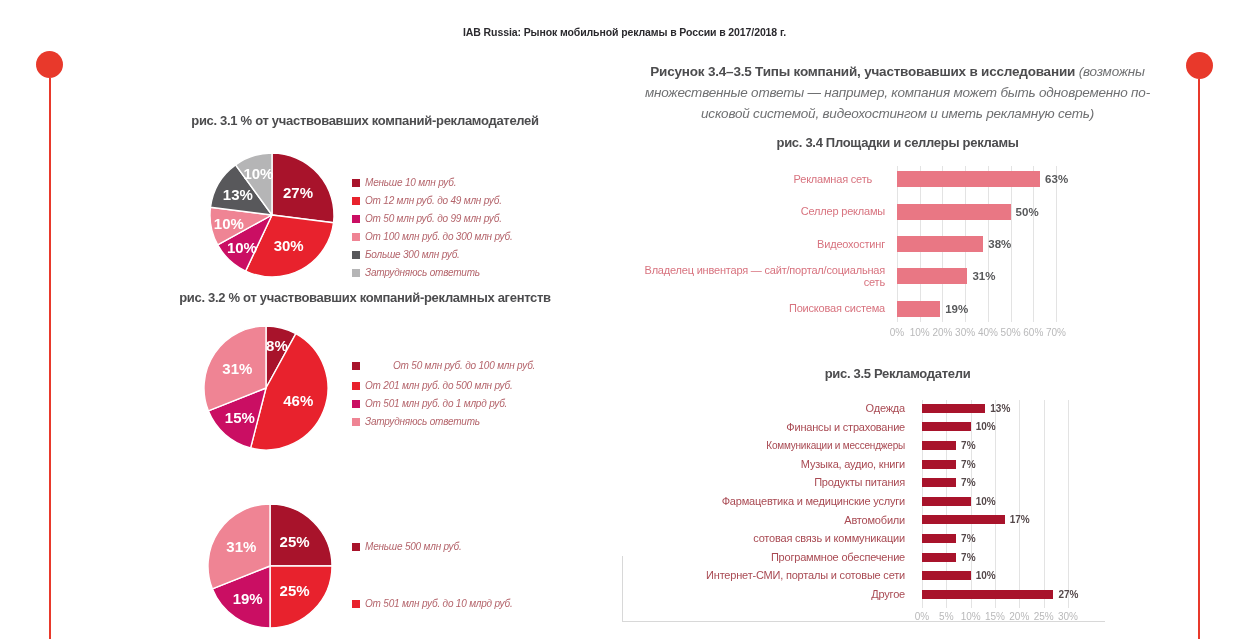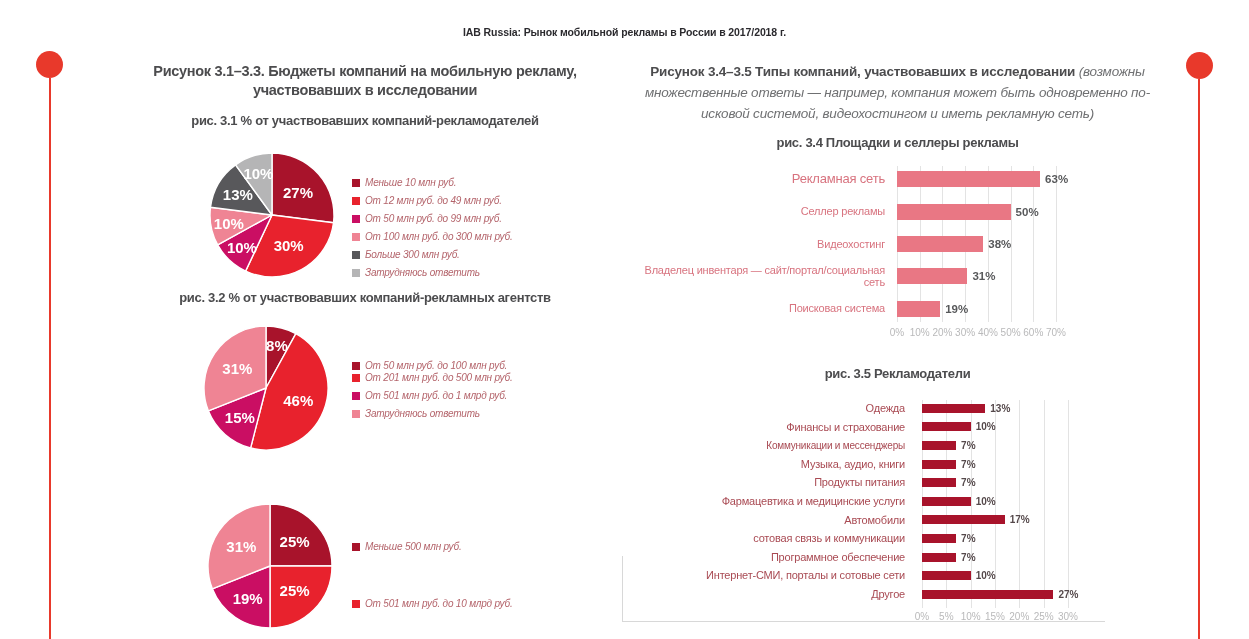--- a/index.html
+++ b/index.html
@@ -47,21 +47,20 @@
   <div class="abs page-header">IAB Russia: Рынок мобильной рекламы в России в 2017/2018 г.</div>
 
   <div class="abs deco-circle" style="left:36px;top:51px;"></div>
   <div class="abs deco-line" style="left:49px;top:78px;height:561px;"></div>
   <div class="abs deco-circle" style="left:1186px;top:52px;"></div>
   <div class="abs deco-line" style="left:1198px;top:79px;height:560px;"></div>
 
   <div class="abs artifact" style="left:622px;top:556px;width:1px;height:66px;"></div>
   <div class="abs artifact" style="left:622px;top:621px;width:483px;height:1px;"></div>
 
-  <div class="abs col-title" style="left:130px;top:62px;width:470px;">Рисунок 3.1–3.3. Бюджеты компаний на мобильную рекламу, участвовавших в исследовании</div>
   <div class="abs fig-title" style="left:130px;top:113px;width:470px;">рис. 3.1 % от участвовавших компаний-рекламодателей</div>
   <div class="abs fig-title" style="left:130px;top:290px;width:470px;">рис. 3.2 % от участвовавших компаний-рекламных агентств</div>
 
   <div class="abs right-title" style="left:645px;top:62px;width:505px;">
     <span class="b">Рисунок 3.4–3.5 Типы компаний, участвовавших в исследовании</span>
     <span class="i">(возможны множественные ответы — например, компания может быть одновременно по-исковой системой, видеохостингом и иметь рекламную сеть)</span>
   </div>
   <div class="abs fig-title" style="left:645px;top:135px;width:505px;">рис. 3.4 Площадки и селлеры рекламы</div>
   <div class="abs fig-title" style="left:645px;top:366px;width:505px;">рис. 3.5 Рекламодатели</div>
 
@@ -110,21 +109,21 @@
         <path d="M0,0 L0.00,-62.00 A62,62 0 0 1 29.87,-54.33 Z" fill="#a8132b" stroke="#ffffff" stroke-width="1.4" stroke-linejoin="round"></path>
         <text x="10.9" y="-42.6" class="pie-label" font-size="15" text-anchor="middle" dominant-baseline="central">8%</text>
         <path d="M0,0 L29.87,-54.33 A62,62 0 0 1 -15.42,60.05 Z" fill="#e8222d" stroke="#ffffff" stroke-width="1.4" stroke-linejoin="round"></path>
         <text x="32.3" y="12.8" class="pie-label" font-size="15" text-anchor="middle" dominant-baseline="central">46%</text>
         <path d="M0,0 L-15.42,60.05 A62,62 0 0 1 -57.65,22.82 Z" fill="#ca0e63" stroke="#ffffff" stroke-width="1.4" stroke-linejoin="round"></path>
         <text x="-26.2" y="29.8" class="pie-label" font-size="15" text-anchor="middle" dominant-baseline="central">15%</text>
         <path d="M0,0 L-57.65,22.82 A62,62 0 0 1 -0.00,-62.00 Z" fill="#ef8494" stroke="#ffffff" stroke-width="1.4" stroke-linejoin="round"></path>
         <text x="-28.7" y="-19.5" class="pie-label" font-size="15" text-anchor="middle" dominant-baseline="central">31%</text>
       </svg>
       <div class="legend" style="position:absolute;left:352px;top:360px;">
-        <div class="legend-item" style="margin-bottom: 1px;">
+        <div class="legend-item" style="margin-bottom: 9px; gap: 28px;">
           <span class="legend-swatch" style="background: rgb(168, 19, 43);"></span>
           <span class="legend-label">От 50 млн руб. до 100 млн руб.</span>
         </div>
         <div class="legend-item" style="margin-bottom: 7px;">
           <span class="legend-swatch" style="background: rgb(232, 34, 45);"></span>
           <span class="legend-label">От 201 млн руб. до 500 млн руб.</span>
         </div>
         <div class="legend-item" style="margin-bottom: 7px;">
           <span class="legend-swatch" style="background: rgb(202, 14, 99);"></span>
           <span class="legend-label">От 501 млн руб. до 1 млрд руб.</span>
@@ -166,21 +165,21 @@
   <div id="bar-area" class="abs" style="left:0;top:0;width:1249px;height:639px;pointer-events:none;">
       <div style="position:absolute;left:0;top:0;">
         <div class="gridline" style="position:absolute;left:897.0px;top:166px;height:156px;"></div>
         <div class="gridline" style="position:absolute;left:919.7px;top:166px;height:156px;"></div>
         <div class="gridline" style="position:absolute;left:942.4px;top:166px;height:156px;"></div>
         <div class="gridline" style="position:absolute;left:965.1px;top:166px;height:156px;"></div>
         <div class="gridline" style="position:absolute;left:987.9px;top:166px;height:156px;"></div>
         <div class="gridline" style="position:absolute;left:1010.6px;top:166px;height:156px;"></div>
         <div class="gridline" style="position:absolute;left:1033.3px;top:166px;height:156px;"></div>
         <div class="gridline" style="position:absolute;left:1056.0px;top:166px;height:156px;"></div>
-        <div class="bar-cat" style="position:absolute;left:640px;top:163.0px;width:245px;height:32.4px;font-size:13px;color:#d8737f;">Рекламная сеть</div>
+        <div class="bar-cat" style="position:absolute;left:627px;top:163.0px;width:245px;height:32.4px;font-size:11px;color:#d8737f;">Рекламная сеть</div>
         <div class="bar" style="position:absolute;left:897px;top:171.2px;width:143.1px;height:16px;background:#e97784;"></div>
         <div class="bar-val" style="position:absolute;left:1045.1px;top:170.2px;height:18px;line-height:18px;font-size:11.5px;color:#58595b;">63%</div>
         <div class="bar-cat" style="position:absolute;left:640px;top:195.4px;width:245px;height:32.4px;font-size:11px;color:#d8737f;">Селлер рекламы</div>
         <div class="bar" style="position:absolute;left:897px;top:203.6px;width:113.6px;height:16px;background:#e97784;"></div>
         <div class="bar-val" style="position:absolute;left:1015.6px;top:202.6px;height:18px;line-height:18px;font-size:11.5px;color:#58595b;">50%</div>
         <div class="bar-cat" style="position:absolute;left:640px;top:227.8px;width:245px;height:32.4px;font-size:11px;color:#d8737f;">Видеохостинг</div>
         <div class="bar" style="position:absolute;left:897px;top:236.0px;width:86.3px;height:16px;background:#e97784;"></div>
         <div class="bar-val" style="position:absolute;left:988.3px;top:235.0px;height:18px;line-height:18px;font-size:11.5px;color:#58595b;">38%</div>
         <div class="bar-cat" style="position:absolute;left:640px;top:260.2px;width:245px;height:32.4px;font-size:11px;color:#d8737f;">Владелец инвентаря — сайт/портал/социальная сеть</div>
         <div class="bar" style="position:absolute;left:897px;top:268.4px;width:70.4px;height:16px;background:#e97784;"></div>

